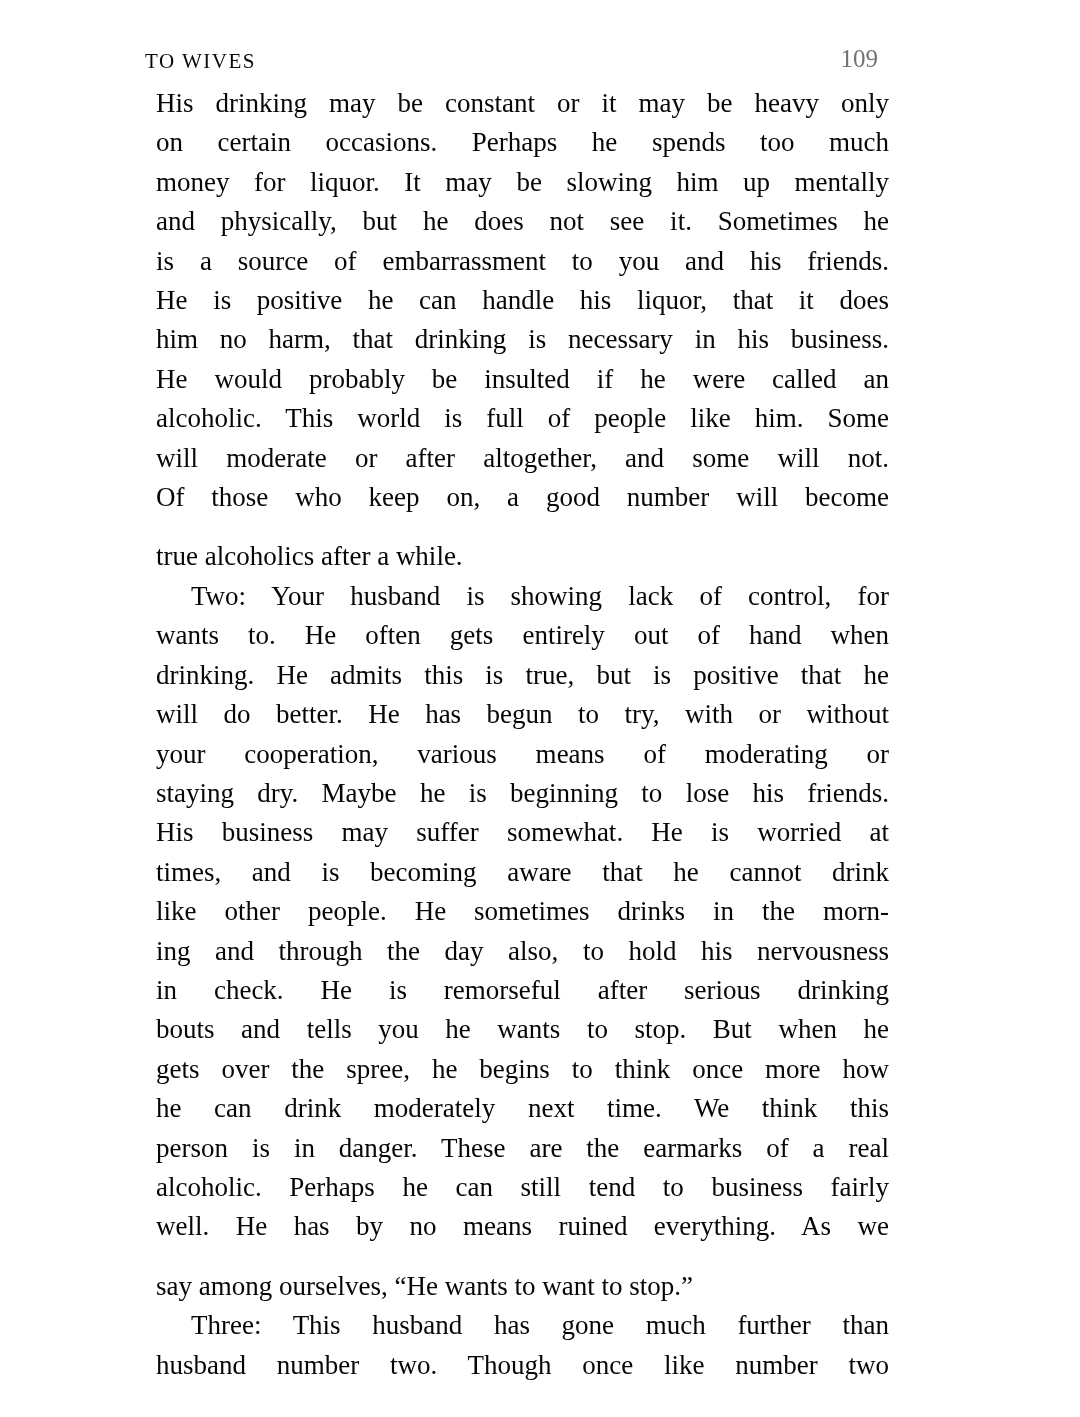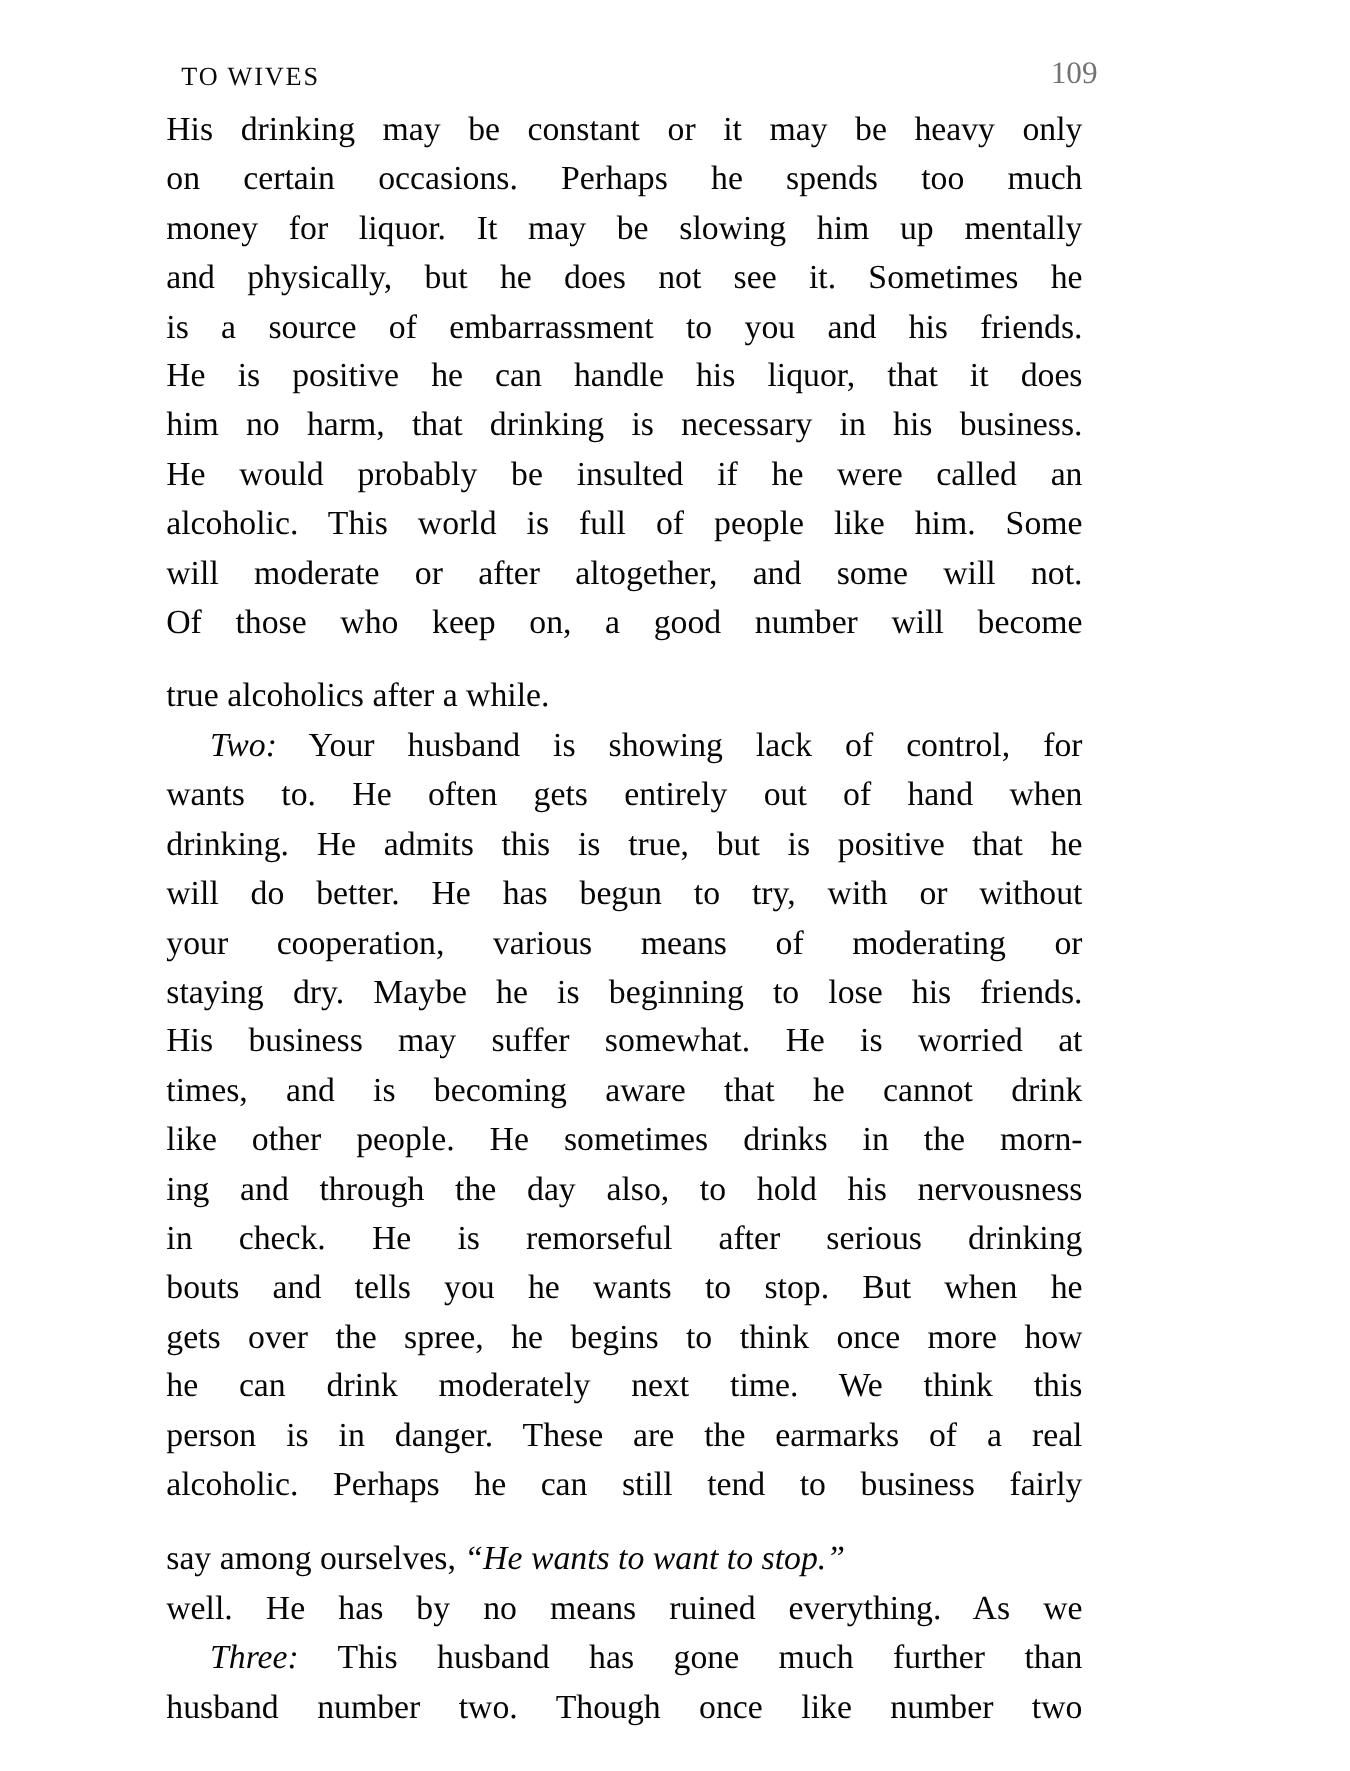--- a/index.html
+++ b/index.html
@@ -29,35 +29,35 @@
     color: #0a0a0a;
   }
   .page-number {
     position: absolute;
     right: 0; top: -4px;
     font-size: 25px;
     color: #737373;
   }
   .page-body {
     position: absolute;
-    left: 133px; top: 84px;
+    left: 156px; top: 84px;
     width: 733px;
     font-size: 27px;
     line-height: 39.4px;
     color: #060606;
   }
   .line {
     text-align: justify;
     text-align-last: justify;
     overflow: hidden;
     white-space: normal;
   }
   .line.last { text-align-last: left; margin-top: 20px; }
   .indent { display: inline-block; width: 35px; }
-  .it { font-style: italic; }
+  .it { }
 </style>
 </head>
 <body>
 
 <div class="page">
   <div class="running-head">
     <span class="head-title">TO WIVES</span>
     <span class="page-number">109</span>
   </div>
   <div class="page-body">
@@ -82,18 +82,18 @@
       <div class="line"><span class="">His business may suffer somewhat. He is worried at</span></div>
       <div class="line"><span class="">times, and is becoming aware that he cannot drink</span></div>
       <div class="line"><span class="">like other people. He sometimes drinks in the morn-</span></div>
       <div class="line"><span class="">ing and through the day also, to hold his nervousness</span></div>
       <div class="line"><span class="">in check. He is remorseful after serious drinking</span></div>
       <div class="line"><span class="">bouts and tells you he wants to stop. But when he</span></div>
       <div class="line"><span class="">gets over the spree, he begins to think once more how</span></div>
       <div class="line"><span class="">he can drink moderately next time. We think this</span></div>
       <div class="line"><span class="">person is in danger. These are the earmarks of a real</span></div>
       <div class="line"><span class="">alcoholic. Perhaps he can still tend to business fairly</span></div>
+      <div class="line"><span class="">well. He has by no means ruined everything. As we</span></div>
       <div class="line last"><span class="">say among ourselves, </span><span class="it">“He wants to want to stop.”</span></div>
-      <div class="line"><span class="">well. He has by no means ruined everything. As we</span></div>
       <div class="line"><span class="indent"></span><span class="it">Three:</span><span class=""> This husband has gone much further than</span></div>
       <div class="line"><span class="">husband number two. Though once like number two</span></div>
     </div>
 </div>
 
 </body></html>

